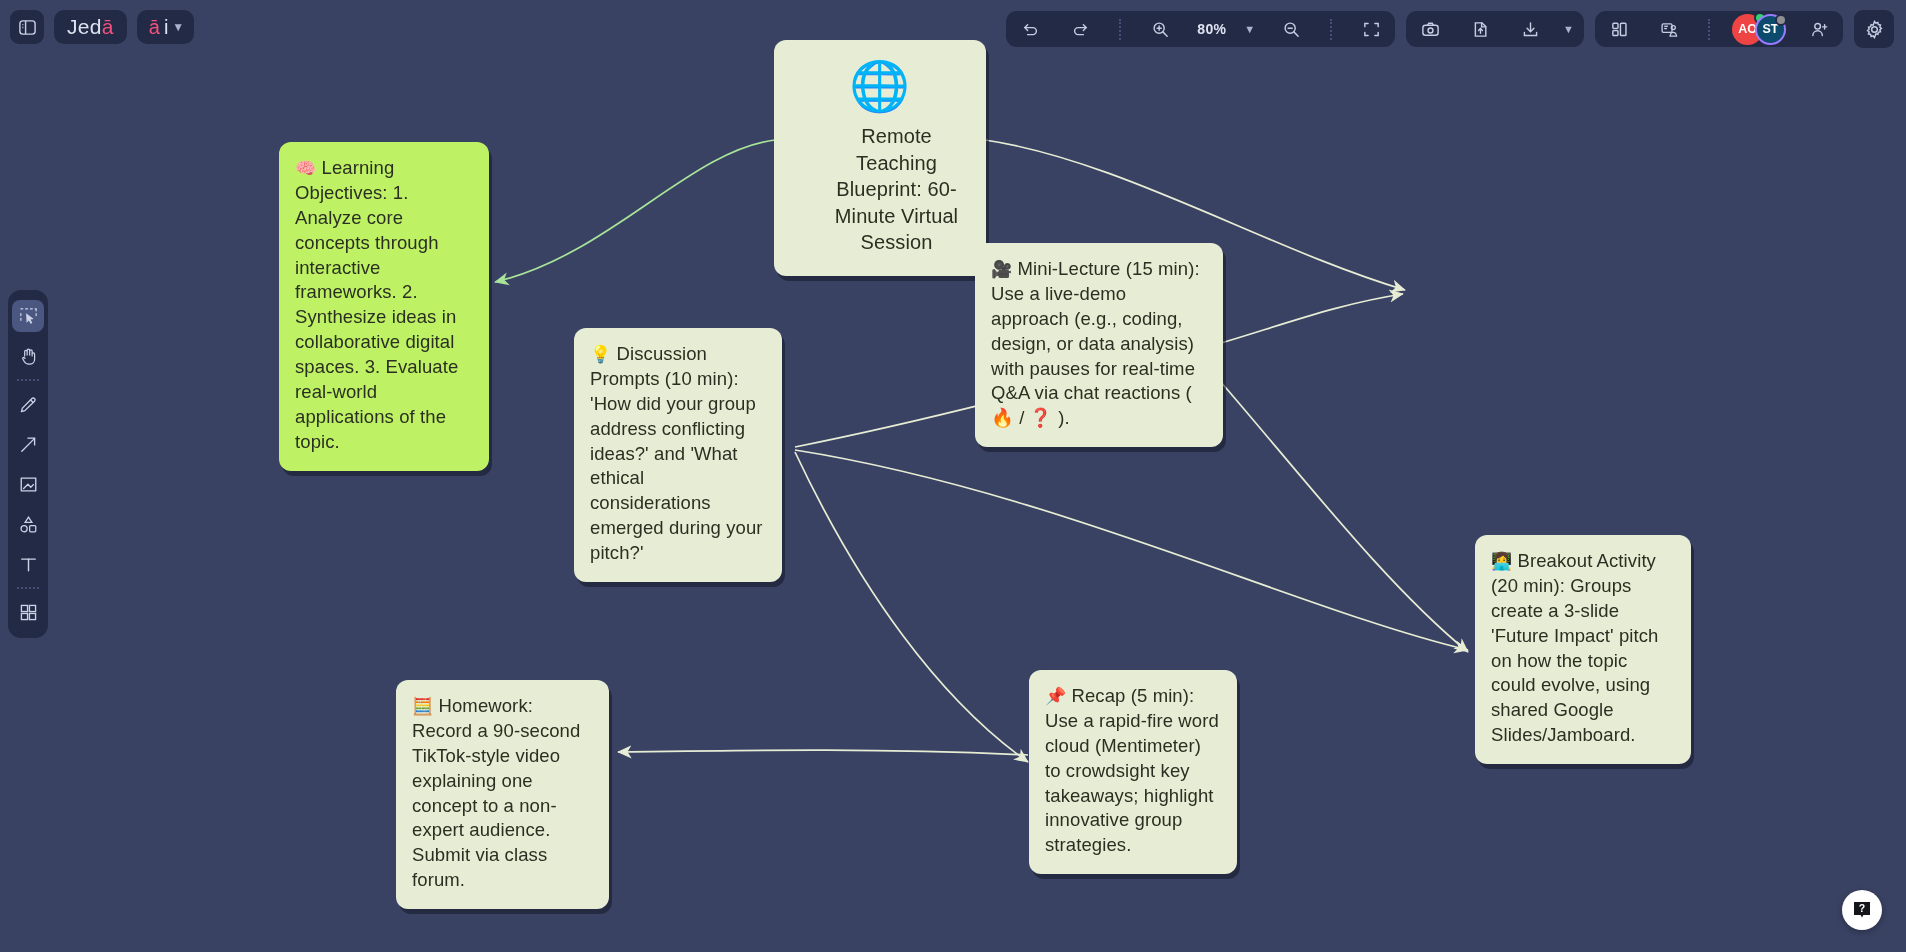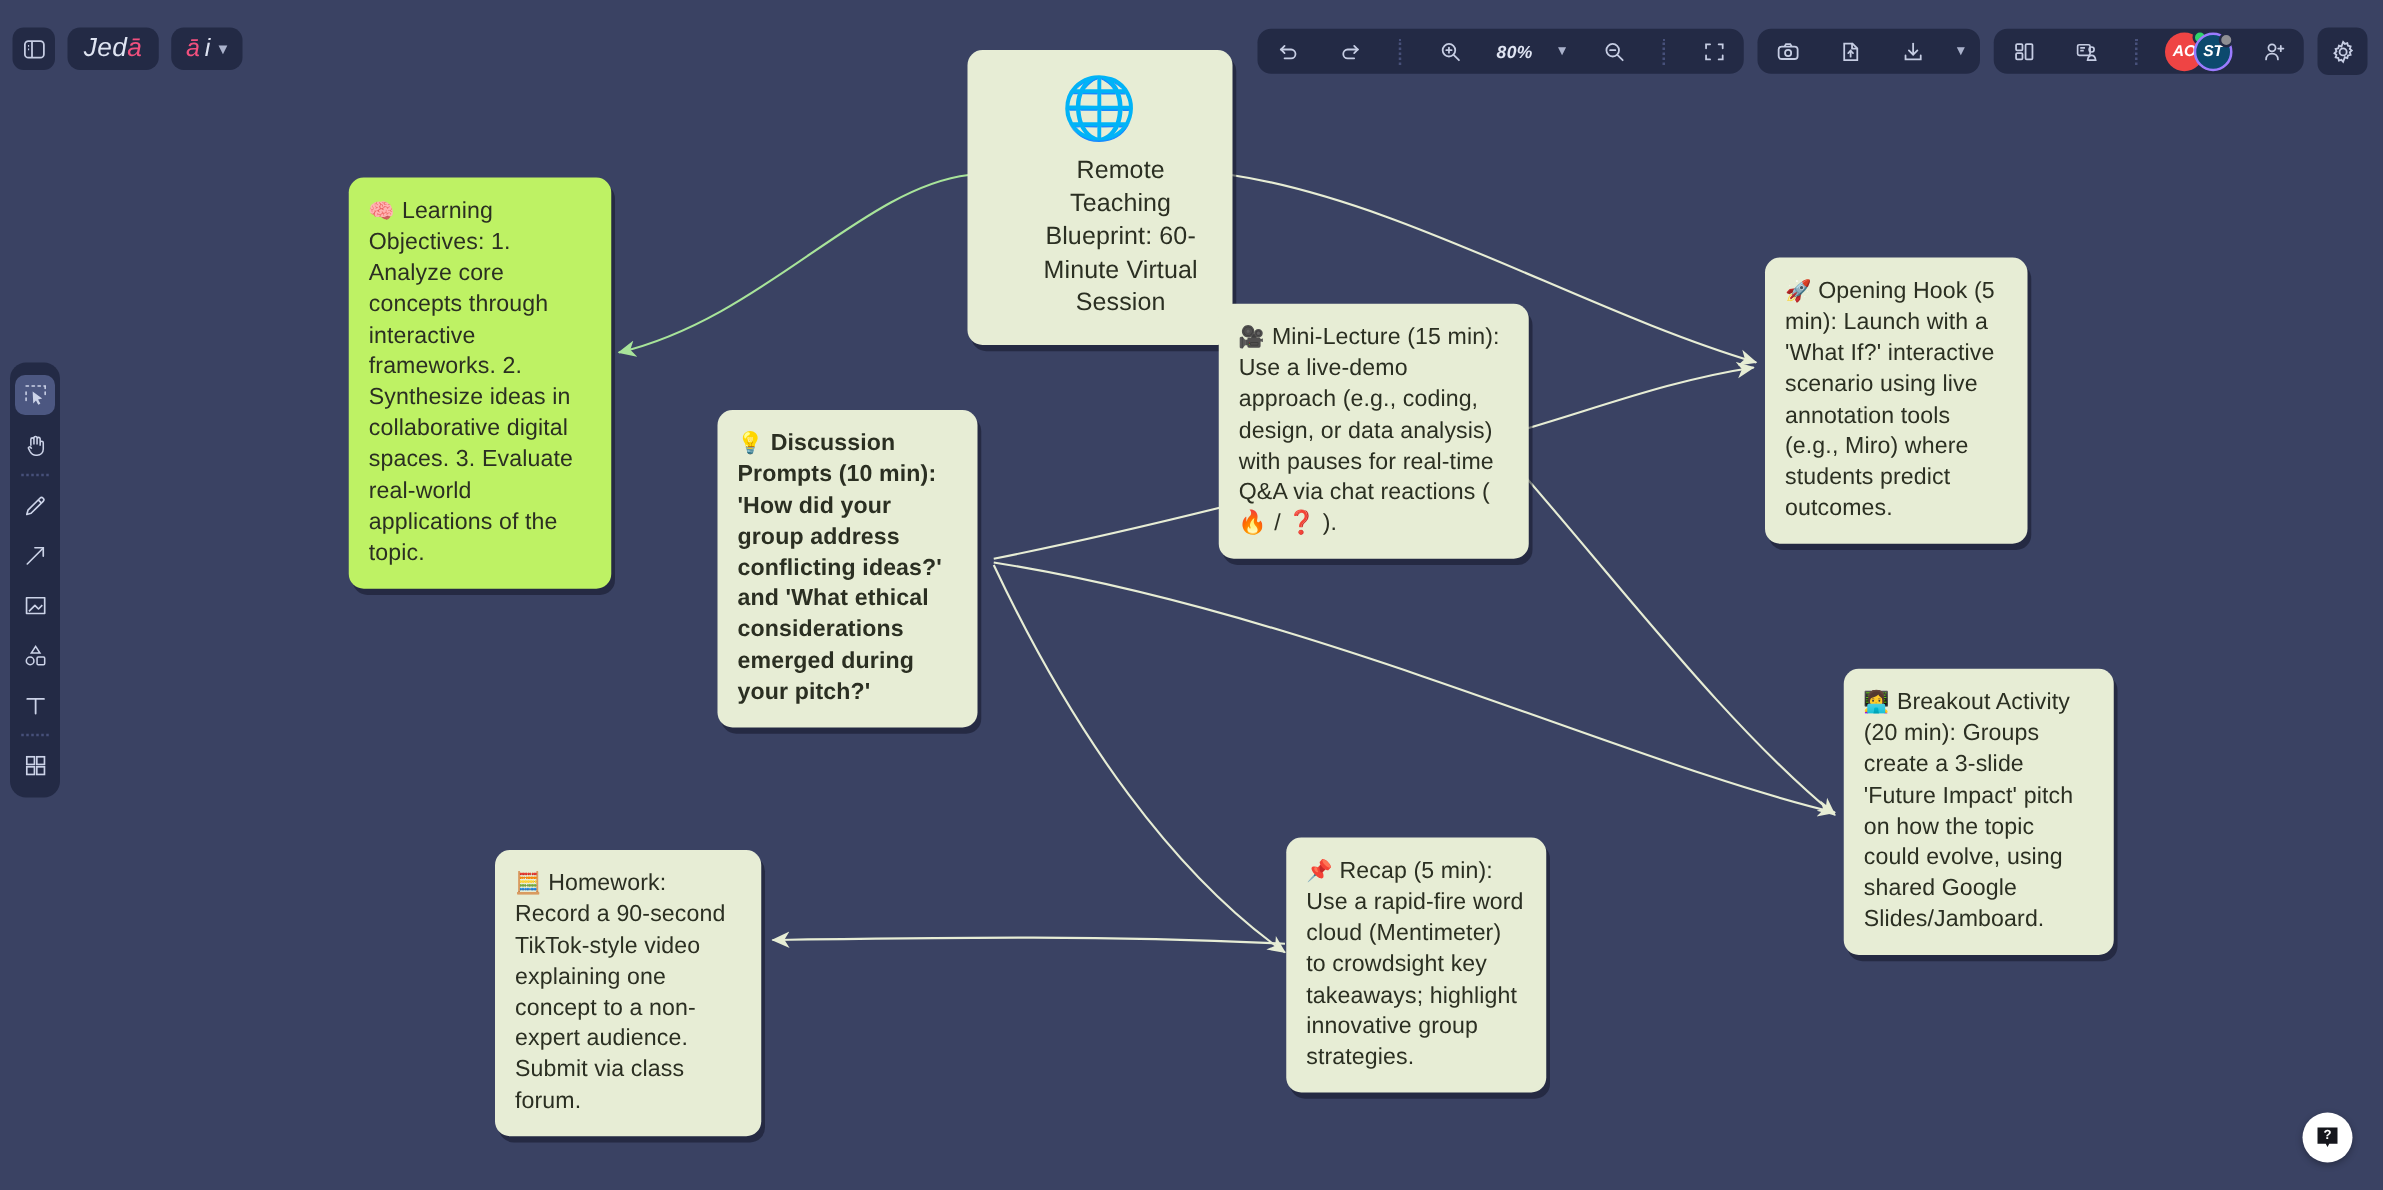--- a/index.html
+++ b/index.html
@@ -41,23 +41,22 @@
   }
   .node-center .globe {
     font-size: 49px; line-height: 1;
     display: block; margin-bottom: 12px;
     font-family: "DejaVu Sans", sans-serif;
   }
   .node-center .ctitle { font-size: 20px; line-height: 1.33; margin-left: 33px; }
 
   
   #topbar {
-    position: absolute; top: 16px; left: 0; right: 0; height: 46px;
+    position: absolute; top: 4px; left: 0; right: 0; height: 46px;
     z-index: 40;
-    font-style: italic;
   }
   .tb-left { position: absolute; left: 10px; top: 6px; display: flex; align-items: center; gap: 10px; }
   .tb-right { position: absolute; right: 12px; top: 6px; display: flex; align-items: center; gap: 11px; }
 
   .iconbtn {
     width: 34px; height: 34px; border-radius: 9px;
     display: flex; align-items: center; justify-content: center;
     color: #c6cde3; cursor: pointer;
   }
   .iconbtn.boxed { background: #232a45; }
@@ -176,29 +175,26 @@
 
     <div class="node node-center" style="left:774px; top:40px; width:212px;">
       <span class="globe">🌐</span>
       <div class="ctitle">Remote Teaching Blueprint: 60-Minute Virtual Session</div>
     </div>
 
     <div class="node green" style="left:279px; top:142px; width:210px;">
       <span class="emj">🧠</span><span> Learning Objectives: 1. Analyze core concepts through interactive frameworks. 2. Synthesize ideas in collaborative digital spaces. 3. Evaluate real-world applications of the topic.</span>
     </div>
 
-    <div class="node" style="left:1412px; top:206px; width:210px;">
-      <span class="emj">🚀</span><span> Opening Hook (5 min): Launch with a 'What If?' interactive scenario using live annotation tools (e.g., Miro) where students predict outcomes.</span>
-    </div>
 
     <div class="node" style="left:975px; top:243px; width:248px;">
       <span class="emj">🎥</span><span> Mini-Lecture (15 min): Use a live-demo approach (e.g., coding, design, or data analysis) with pauses for real-time Q&amp;A via chat reactions ( 🔥 / ❓ ).</span>
     </div>
 
-    <div class="node" style="left:574px; top:328px; width:208px;font-weight:bold;">
+    <div class="node" style="left:574px; top:328px; width:208px;">
       <span class="emj">💡</span><span> Discussion Prompts (10 min): 'How did your group address conflicting ideas?' and 'What ethical considerations emerged during your pitch?'</span>
     </div>
 
     <div class="node" style="left:1475px; top:535px; width:216px;">
       <span class="emj">👩‍💻</span><span> Breakout Activity (20 min): Groups create a 3-slide 'Future Impact' pitch on how the topic could evolve, using shared Google Slides/Jamboard.</span>
     </div>
 
     <div class="node" style="left:1029px; top:670px; width:208px;">
       <span class="emj">📌</span><span> Recap (5 min): Use a rapid-fire word cloud (Mentimeter) to crowdsight key takeaways; highlight innovative group strategies.</span>
     </div>

